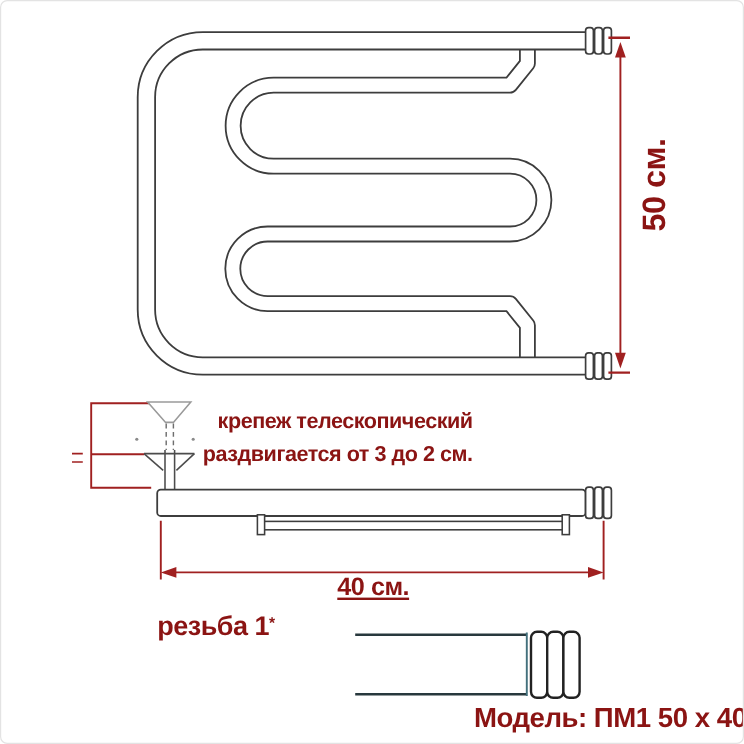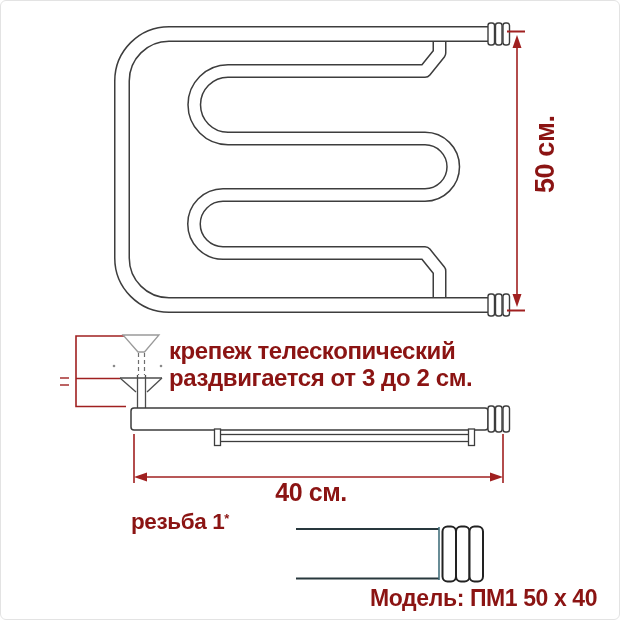--- a/index.html
+++ b/index.html
@@ -24,35 +24,37 @@
   .dim-height{
     left:529px;top:192px;
     font-size:27px;
     transform:rotate(-90deg);
     transform-origin:0 0;
   }
   .dim-width{
     left:240px;top:477px;
     width:140px;
     text-align:center;
-    font-size:25px;
+    font-size:21px;
+    text-decoration:underline;
   }
   .mount-note{
     left:168px;top:337px;
-    font-size:24px;
+    font-size:18px;
     line-height:26.5px;
+    text-align:right;
   }
   .conn-note{
     left:130px;top:505px;
     font-size:22.5px;
     line-height:26px;
   }
   .conn-note sup{font-size:13px;vertical-align:6px;}
   .model-label{
-    left:369px;top:584px;
+    left:394px;top:584px;
     width:226px;
     text-align:center;
     font-size:23px;
   }
 </style>
 </head>
 <body>
 
 <div id="canvas">
 

